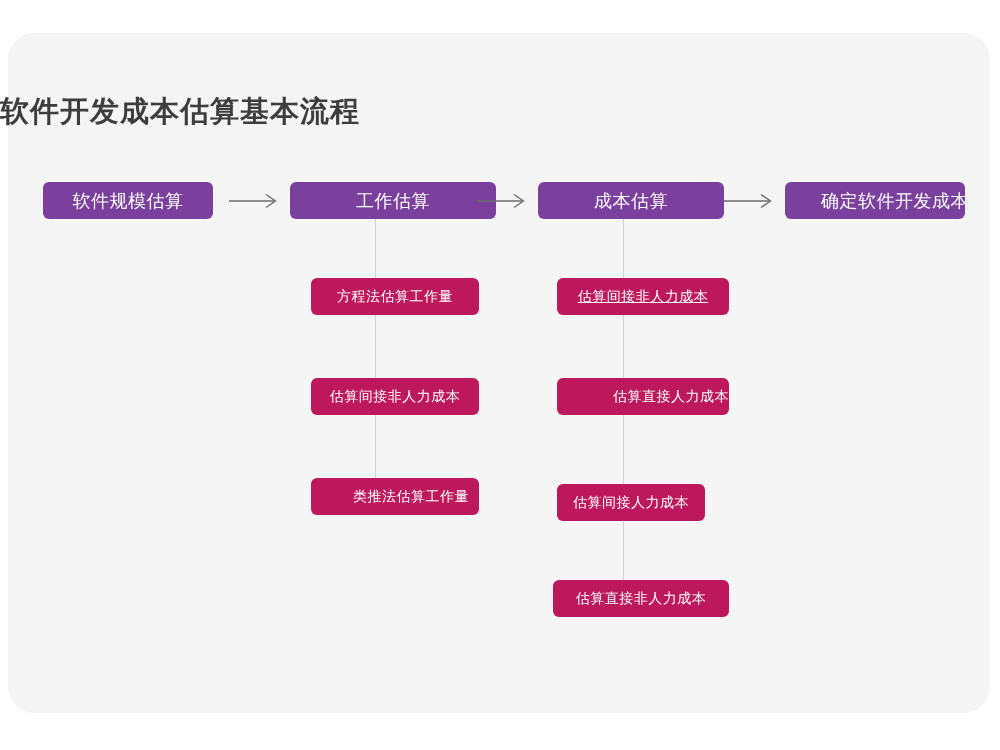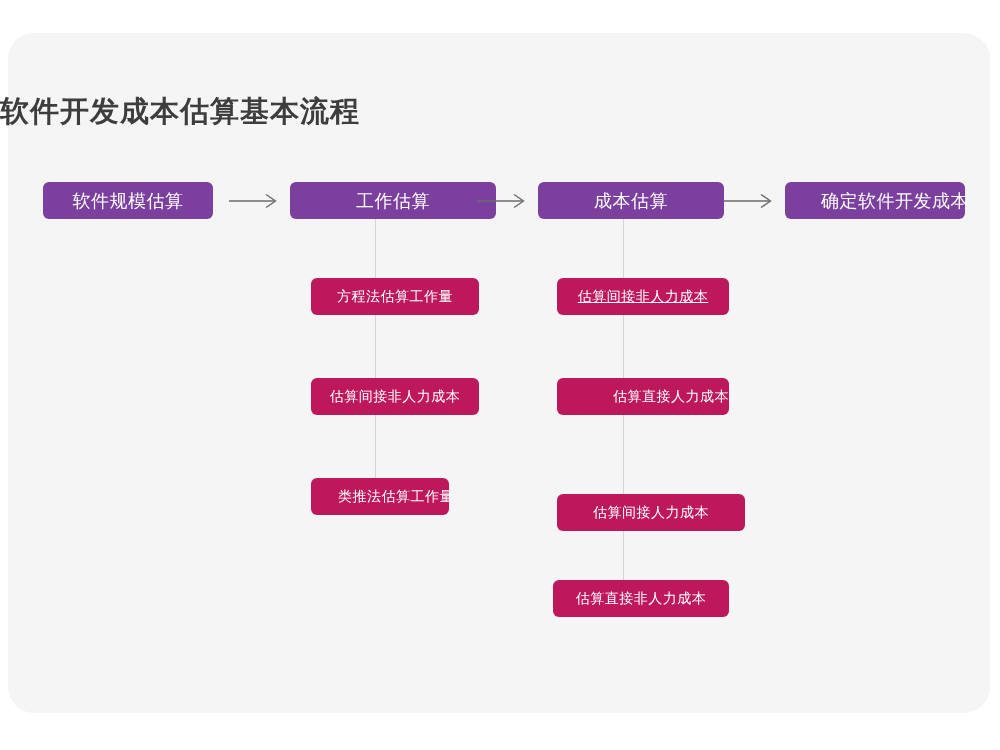--- a/index.html
+++ b/index.html
@@ -134,33 +134,33 @@
   </div>
 
   <div class="node secondary" style="left:291px; top:278px; width:168px;">
     <span>方程法估算工作量</span>
   </div>
 
   <div class="node secondary" style="left:291px; top:378px; width:168px;">
     <span>估算间接非人力成本</span>
   </div>
 
-  <div class="node secondary" style="left:291px; top:478px; width:138px;padding-left:32px;">
+  <div class="node secondary" style="left:291px; top:478px; width:168px;padding-left:32px;">
     <span>类推法估算工作量</span>
   </div>
 
   <div class="node secondary" style="left:537px; top:278px; width:172px;text-decoration:underline;">
     <span>估算间接非人力成本</span>
   </div>
 
   <div class="node secondary" style="left:537px; top:378px; width:172px;justify-content:flex-end;">
     <span>估算直接人力成本</span>
   </div>
 
-  <div class="node secondary" style="left:537px; top:494px; width:188px;">
+  <div class="node secondary" style="left:537px; top:484px; width:148px;">
     <span>估算间接人力成本</span>
   </div>
 
   <div class="node secondary" style="left:533px; top:580px; width:176px;">
     <span>估算直接非人力成本</span>
   </div>
 
 </div>
 
 </body></html>

